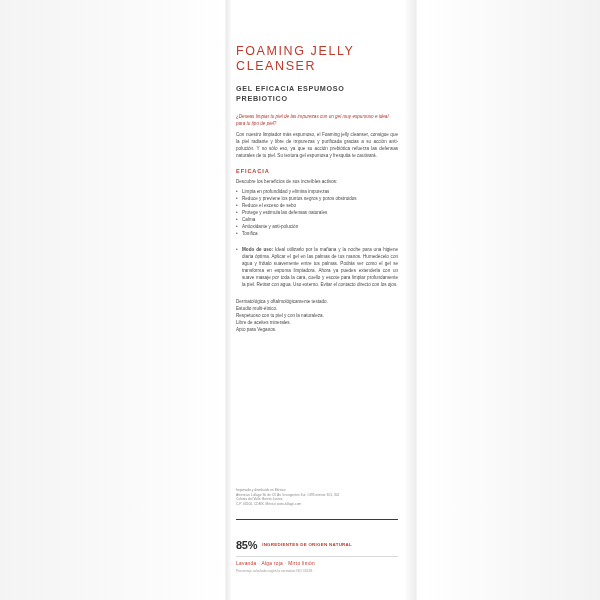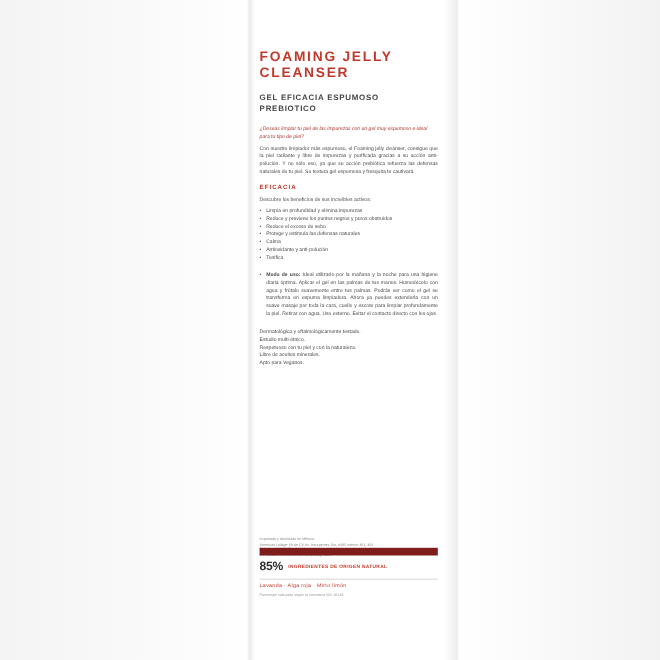--- a/index.html
+++ b/index.html
@@ -54,21 +54,21 @@
     background: linear-gradient(270deg, #ececec, #ffffff);
   }
   .content {
     position: absolute;
     left: 236px;
     top: 44px;
     width: 162px;
   }
   .title {
     color: #c0392b;
-    font-weight: bold;
+    font-weight: normal;
     font-size: 12.5px;
     letter-spacing: 1.6px;
     line-height: 15px;
     margin: 0 0 10px 0;
   }
   .subtitle {
     color: #444;
     font-weight: bold;
     font-size: 7.2px;
     letter-spacing: 0.7px;
@@ -151,24 +151,24 @@
     top: 488px;
     width: 162px;
     color: #8a8a8a;
     font-size: 3.3px;
     line-height: 4.6px;
   }
   .legal p { margin: 0; }
   .badge-block {
     position: absolute;
     left: 236px;
-    top: 498px;
+    top: 519px;
     width: 162px;
-    border-top: 7px solid #7f1d1d;
-    padding-top: 4px;
+    border-top: 1px solid #7f1d1d;
+    padding-top: 19px;
   }
   .badge-row {
     display: flex;
     align-items: center;
     gap: 5px;
   }
   .badge-pct {
     color: #2f2f2f;
     font-size: 11px;
     font-weight: bold;

